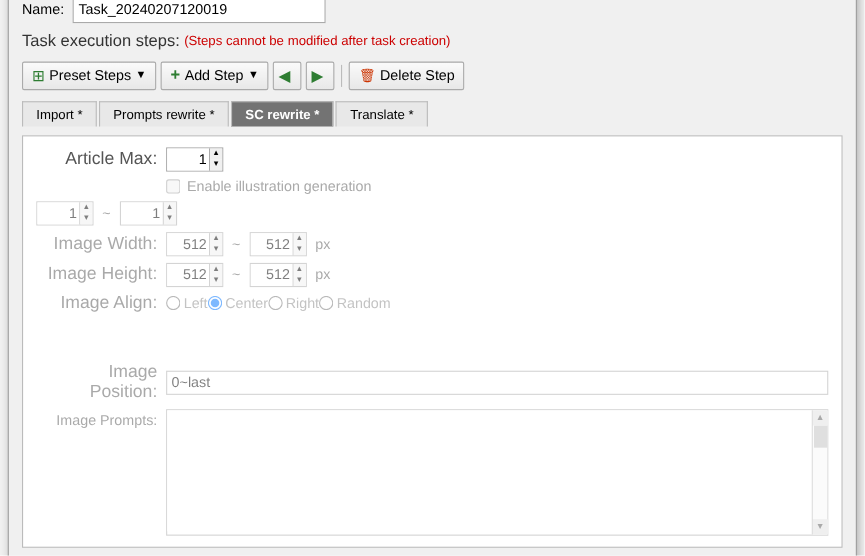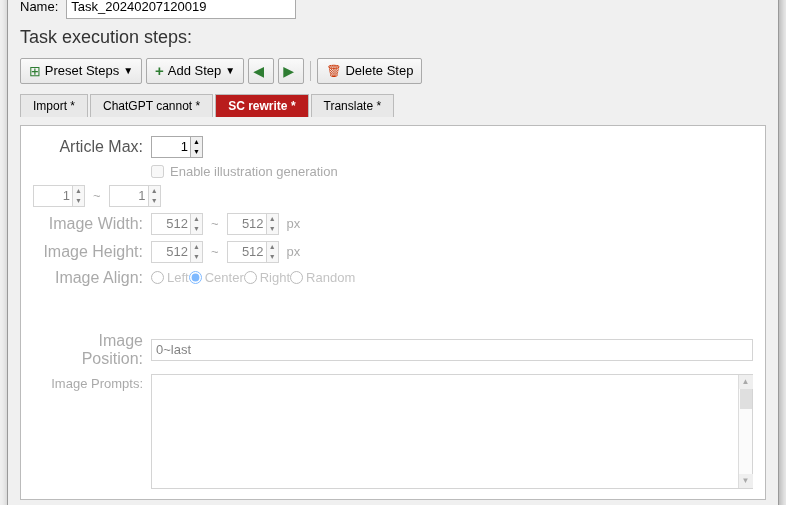--- a/index.html
+++ b/index.html
@@ -47,21 +47,21 @@
     .name-row { display: flex; align-items: center; gap: 8px; }
     .name-label { font-size: 13px; white-space: nowrap; }
     .name-input {
       width: 230px; height: 24px;
       border: 1px solid #aaa;
       padding: 2px 4px;
       font-size: 13px;
       background: white;
     }
     .exec-steps-row { display: flex; align-items: center; gap: 4px; }
-    .exec-label { font-weight: normal; font-size: 18px; color: #333; }
+    .exec-label { font-weight: normal; font-size: 15px; color: #333; }
     .exec-note { color: #cc0000; font-size: 12px; }
     .toolbar {
       display: flex;
       align-items: center;
       gap: 4px;
       background: #f0f0f0;
       padding: 2px 0;
     }
     .toolbar-btn {
       display: flex; align-items: center; gap: 4px;
@@ -83,21 +83,21 @@
       padding: 4px 12px;
       border: 1px solid #bbb;
       border-bottom: none;
       cursor: pointer;
       font-size: 12px;
       background: #e8e8e8;
       position: relative;
       margin-right: 2px;
     }
     .tab.active {
-      background: #b91c1c;
+      background: #737373;
       color: white;
       font-weight: bold;
     }
     .tab-content {
       border: 1px solid #bbb;
       background: white;
       padding: 10px 12px;
       flex: 1;
     }
     .form-row {
@@ -240,20 +240,21 @@
 
   <div class="dialog-body">
 
     <div class="name-row">
       <span class="name-label">Name:</span>
       <input class="name-input" type="text" value="Task_20240207120019" style="">
     </div>
 
     <div class="exec-steps-row">
       <span class="exec-label">Task execution steps:</span>
+      <span class="exec-note">(Steps cannot be modified after task creation)</span>
     </div>
 
     <div class="toolbar">
       <button class="toolbar-btn">
         <span style="color:#2e7d32;font-size:14px;">⊞</span>
         <span>Preset Steps</span>
         <span style="font-size:10px;">▼</span>
       </button>
       <button class="toolbar-btn">
         <span style="color:#2e7d32;font-size:15px;font-weight:bold;">+</span>
@@ -268,21 +269,21 @@
       </button>
       <div class="toolbar-sep"></div>
       <button class="toolbar-btn">
         <span style="color:#cc3300;font-size:12px;">🗑</span>
         <span>Delete Step</span>
       </button>
     </div>
 
     <div class="tabs-row">
       <div class="tab">Import *</div>
-      <div class="tab">ChatGPT cannot *</div>
+      <div class="tab">Prompts rewrite *</div>
       <div class="tab active">SC rewrite *</div>
       <div class="tab">Translate *</div>
     </div>
 
     <div class="tab-content">
 
       <div class="form-row">
         <span class="form-label">Article Max:</span>
         <div class="spinner-input">
           <input type="text" value="1" style="width: 38px;">

